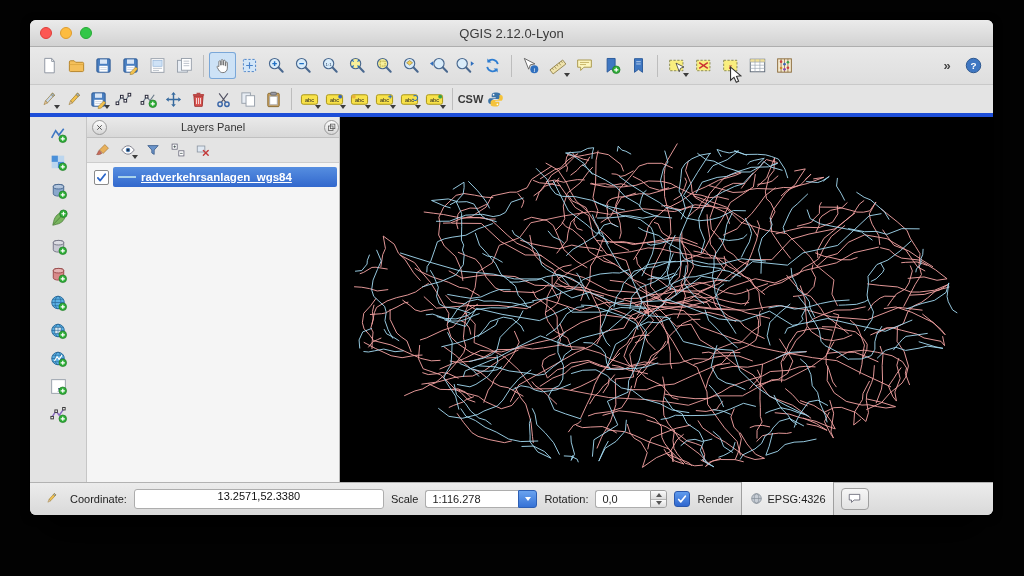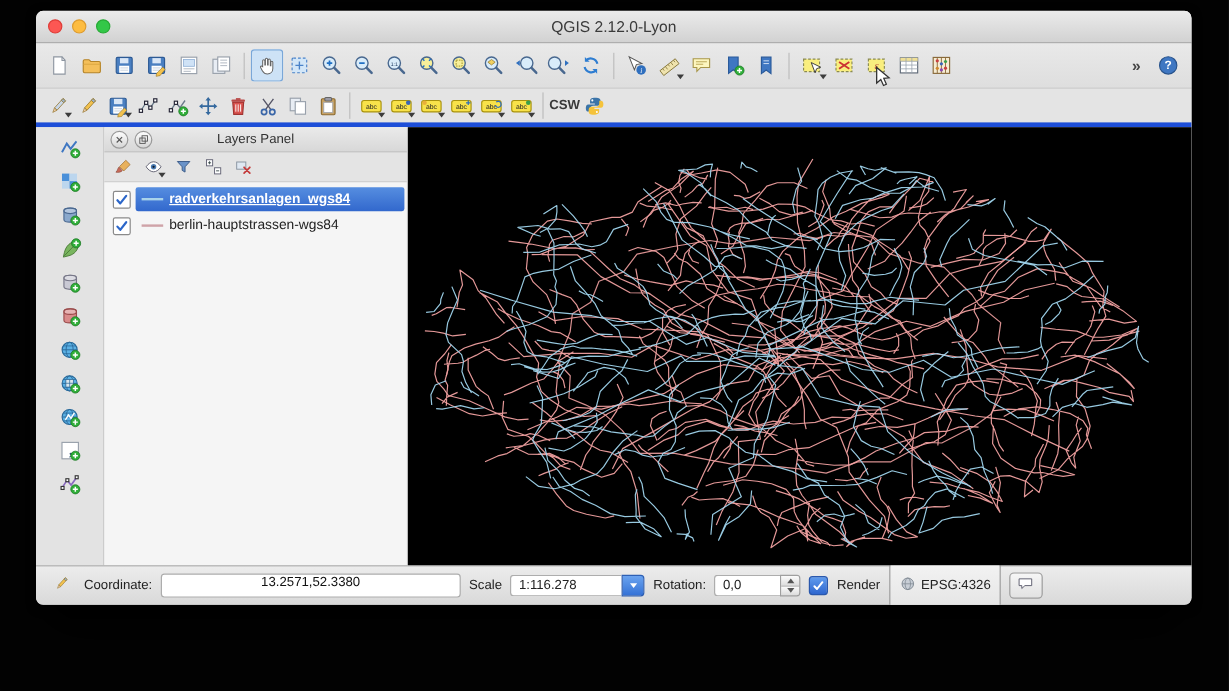--- a/index.html
+++ b/index.html
@@ -1,17 +1,17 @@
 <!DOCTYPE html>
 <html><head>
 <meta charset="utf-8">
 <style>
   html,body{margin:0;padding:0;width:1024px;height:576px;overflow:hidden;background:#030303;
     font-family:"Liberation Sans",sans-serif;-webkit-font-smoothing:antialiased;}
-  .window{position:absolute;left:30px;top:9px;width:963px;height:495px;border-radius:6px;
+  .window{position:absolute;left:30px;top:20px;width:963px;height:495px;border-radius:6px;
     background:#e3e3e3;overflow:hidden;display:flex;flex-direction:column;
     box-shadow:0 22px 50px rgba(0,0,0,.85),0 2px 8px rgba(0,0,0,.6),0 0 0 1px rgba(0,0,0,.55);}
   
   .titlebar{height:26px;flex:0 0 26px;background:linear-gradient(#ebebeb,#d2d2d2);
     border-bottom:1px solid #aeaeae;position:relative;display:flex;align-items:center;}
   .traffic{position:absolute;left:10px;top:7px;display:flex;gap:8px;}
   .tl{width:12px;height:12px;border-radius:50%;box-sizing:border-box;}
   .tl.close{background:#fc5753;border:1px solid #df3e39;}
   .tl.min{background:#fdbc40;border:1px solid #de9c2e;}
   .tl.zoom{background:#33c748;border:1px solid #27aa35;}
@@ -31,21 +31,21 @@
   .spacer{flex:1 1 auto;}
   .txt-ic{font-size:11px;font-weight:bold;color:#3a3a3a;}
   .ovf{font-size:13px;font-weight:bold;color:#444;letter-spacing:-1px;}
   
   .content{flex:1 1 auto;display:flex;min-height:0;}
   .side-toolbar{width:56px;flex:0 0 56px;background:#e3e3e3;border-right:1px solid #c6c6c6;
     display:flex;flex-direction:column;align-items:center;padding-top:4px;gap:1px;}
   .layers-panel{width:252px;flex:0 0 252px;background:#e8e8e8;border-right:1px solid #b9b9b9;
     display:flex;flex-direction:column;min-height:0;}
   .panel-header{height:20px;flex:0 0 20px;background:linear-gradient(#eaeaea,#d8d8d8);
-    border-bottom:1px solid #c0c0c0;position:relative;display:flex;align-items:center;}
+    border-bottom:1px solid #c0c0c0;position:relative;display:flex;align-items:center;justify-content:space-between;}
   .ph-btn{width:13px;height:13px;border-radius:50%;background:linear-gradient(#fdfdfd,#d6d6d6);
     border:1px solid #999;margin-left:5px;display:flex;align-items:center;justify-content:center;z-index:2;}
   .panel-title{position:absolute;left:0;right:0;text-align:center;font-size:11px;color:#333;}
   .panel-toolbar{height:24px;flex:0 0 24px;display:flex;align-items:center;gap:3px;padding:0 5px;
     background:#e4e4e4;border-bottom:1px solid #cdcdcd;}
   .panel-toolbar .tbtn{width:22px;height:21px;}
   .layer-list{flex:1 1 auto;background:#f5f5f5;padding-top:3px;}
   .layer-row{height:22px;display:flex;align-items:center;padding-left:7px;font-size:11.5px;color:#222;}
   .cb{width:13px;height:13px;background:#fff;border:1px solid #8a8a8a;border-radius:2px;
     display:flex;align-items:center;justify-content:center;flex:0 0 13px;}
@@ -740,31 +740,20 @@
             <span class="cb">
               <svg width="11" height="11" viewBox="0 0 12 12">
                 <path d="M2 6.4l2.6 2.9L10 2.4" fill="none" stroke="#2b66c9" stroke-width="2" stroke-linecap="round" stroke-linejoin="round"></path>
               </svg>
             </span>
             <span class="lwrap">
               <span class="lsym" style="background: rgb(169, 211, 234);"></span>
               <span class="lname">radverkehrsanlagen_wgs84</span>
             </span>
           </div>
-          <div class="layer-row">
-            <span class="cb">
-              <svg width="11" height="11" viewBox="0 0 12 12">
-                <path d="M2 6.4l2.6 2.9L10 2.4" fill="none" stroke="#2b66c9" stroke-width="2" stroke-linecap="round" stroke-linejoin="round"></path>
-              </svg>
-            </span>
-            <span class="lwrap">
-              <span class="lsym" style="background: rgb(207, 163, 168);"></span>
-              <span class="lname">berlin-hauptstrassen-wgs84</span>
-            </span>
-          </div>
         </div>
     </div>
 
     <div class="map-wrap">
       <svg id="map-svg" preserveAspectRatio="none" viewBox="0 0 654 372">
           <path d="M304.6 199.6L343.3 192.4L375.3 196.0L406.1 196.8L438.4 192.1L465.6 196.2L492.0 203.6L528.3 206.6L559.8 194.0L583.4 196.9M307.6 191.7L344.3 197.4L361.4 214.1L389.1 224.2L416.1 234.1L440.2 239.2L473.4 245.3L497.5 248.3L522.2 261.1L551.9 275.1M316.1 192.3L337.0 213.3L351.6 211.1L360.6 227.1L377.4 237.5L396.9 253.2L413.8 262.9L430.0 284.7L453.4 293.8L471.8 307.1M304.2 188.7L319.0 206.8L333.4 228.8L344.1 248.0L357.7 255.1L367.5 280.1L368.2 292.9L385.1 316.8L397.7 330.6L401.1 345.0M299.4 191.0L314.1 207.1L303.3 220.8L290.2 241.9L294.1 265.0L275.7 267.0L276.3 293.2L271.1 309.8L262.0 326.3L257.3 337.8M302.1 198.0L291.6 202.2L284.4 215.2L266.4 218.2L251.9 233.1L236.9 239.8L214.8 252.6L206.1 257.7L179.1 273.0L170.6 290.3M324.4 190.7L296.0 205.8L263.3 201.7L241.2 209.5L213.4 226.3L194.9 230.5L161.6 239.4L140.9 237.9L124.6 246.1L99.7 257.0M302.1 187.8L289.8 190.5L266.6 188.9L240.3 197.3L204.5 185.3L186.7 195.4L159.2 192.0L129.9 192.1L96.6 194.8L84.0 183.0M299.5 193.1L292.6 188.7L274.6 183.4L244.0 173.9L225.6 172.7L195.2 171.4L175.2 162.6L145.3 160.8L122.4 164.3L108.9 156.7M309.1 200.0L297.6 178.9L268.1 176.6L243.8 163.5L225.7 158.5L200.8 140.8L185.4 140.6L161.0 126.9L141.5 108.5L111.5 108.2M309.3 202.3L306.0 171.0L293.2 165.4L286.6 146.2L267.1 139.7L253.5 121.3L249.2 100.6L235.5 92.1L217.3 65.6L219.5 64.4M326.8 191.7L311.0 172.5L312.5 156.3L322.0 137.2L331.4 118.6L330.8 104.9L325.1 81.0L324.7 58.6L326.0 47.5L337.9 27.0M307.4 188.8L320.2 183.3L340.0 163.1L342.0 146.9L362.9 139.1L369.9 125.5L383.9 102.0L390.9 87.2L414.0 71.2L416.0 58.2M323.7 187.9L334.8 177.4L360.9 177.3L379.7 169.9L410.3 145.3L432.5 145.4L451.9 124.5L469.7 119.3L495.7 114.0L515.9 97.7M312.2 193.0L344.9 193.9L369.0 187.5L390.0 173.6L416.0 164.8L435.6 169.2L465.0 156.4L497.1 148.7L514.7 138.3L539.7 132.5" fill="none" stroke="#f0a0a0" stroke-width="1" stroke-opacity="0.95" stroke-linejoin="round"></path>
           <path d="M421.4 197.3L420.2 199.2L421.1 212.6L412.9 218.3L401.5 230.1L394.4 230.0L378.9 236.0L369.6 246.9L354.0 246.2L339.9 250.7L321.7 252.1L304.7 249.6L290.2 253.7L271.5 247.1L260.5 240.7L245.2 236.0L232.4 237.0L227.9 225.2L215.7 218.7L208.3 208.3L205.6 200.7L207.2 191.4L207.5 183.4L211.3 175.6L219.2 163.9L224.9 161.6L231.2 156.6L250.0 146.3L256.5 142.9L272.9 139.6L292.0 137.2L308.6 133.4L320.7 134.2L334.2 137.6L356.3 141.3L365.0 143.6L385.1 144.0L394.1 152.5L405.3 162.6L409.9 166.0L419.5 178.4L420.4 188.3L423.3 196.9" fill="none" stroke="#f0a0a0" stroke-width="1" stroke-opacity="0.9" stroke-linejoin="round"></path>
           <path d="M494.0 200.2L499.6 201.7L491.5 229.7L487.1 243.4L472.6 254.0L445.5 268.2L432.4 267.8L403.0 284.2L375.4 284.2L349.0 293.8L326.3 290.2L304.7 287.9L269.1 285.9L249.9 282.3L221.6 276.8L193.6 277.1L178.8 257.5L164.6 244.3L148.2 235.8L134.3 230.0L135.4 211.1L125.0 199.7L135.3 173.8L137.2 158.4L152.5 148.7L159.4 130.9L179.9 122.9L191.1 107.8L221.5 101.3L251.8 96.2L269.9 99.1L303.6 93.5L334.9 96.4L355.6 89.4L387.3 93.3L401.6 107.4L426.8 115.5L447.3 118.9L470.7 142.3L476.2 150.6L494.7 166.0L492.7 180.6L498.3 192.5" fill="none" stroke="#f0a0a0" stroke-width="1" stroke-opacity="0.9" stroke-linejoin="round"></path>
           <path d="M280.0 124.0L281.6 118.1L280.5 108.0L277.5 98.8L276.1 89.5L278.4 84.0L280.0 73.2L289.9 61.9L299.5 50.0L308.2 47.2L322.3 47.2L333.4 52.1M343.5 161.8L353.2 173.3L358.4 177.0L373.1 183.6L376.3 192.9L389.3 203.0L399.9 207.5L404.9 213.4L416.7 221.7L425.2 225.8M544.7 195.2L556.7 193.6L572.8 199.1L579.0 202.2L593.9 209.4L602.0 216.6L606.1 221.9L594.8 210.1L583.2 200.7M570.5 273.1L566.2 261.3L567.4 255.8L563.4 249.4L552.9 243.3L538.2 239.8L525.1 237.6L509.5 239.3L503.3 242.3L497.2 245.7M558.3 214.0L557.9 228.8L565.1 239.3L569.3 253.8L566.6 265.1L562.9 271.2L550.6 281.5L542.3 291.2L527.1 298.3M478.7 143.8L477.9 136.2L484.6 123.7L494.1 116.0L503.2 108.2L513.7 99.1L520.2 88.8L525.0 85.0M284.0 55.4L281.4 48.4L268.8 38.4L257.9 36.2L244.9 38.9L236.3 40.4L227.4 38.3M217.2 160.4L225.9 162.7L236.6 167.9L250.1 176.4L256.2 189.5L260.8 199.2L260.9 210.8L260.3 225.5L257.1 231.5M568.6 164.5L584.9 163.0L597.9 166.4L608.0 164.9L596.5 155.8L587.9 150.5L579.4 145.7L562.4 143.8L556.2 140.8L550.1 135.4L541.0 133.1M541.9 93.7L547.1 97.9L558.1 106.8L567.8 115.5L571.1 123.5L576.5 132.1L580.9 139.3L579.9 151.4L582.4 160.5L576.1 170.6L571.6 179.3L564.5 193.2M81.6 272.3L97.6 270.1L114.2 265.6L123.6 264.3L132.8 264.0L144.8 258.3L155.1 251.0L167.0 243.1L178.8 237.4M183.7 284.7L168.5 275.9L160.4 274.4L151.8 269.7L140.0 259.8L130.5 256.1L123.9 250.4L115.6 242.7L103.6 233.8M36.2 184.7L30.7 192.4L23.8 200.0L22.4 209.7L24.1 215.9L29.8 222.3L33.7 227.9L51.0 232.3L66.2 239.4L80.7 246.0L91.5 248.5L100.6 248.0M467.2 210.9L474.3 205.7L481.1 202.6L495.9 196.8L511.5 196.6L526.4 193.4M559.6 245.8L557.7 253.0L561.0 266.5L555.7 280.3L557.3 289.5L553.7 285.0L549.3 274.3L554.7 266.3L557.8 261.2L562.1 255.3M80.1 227.3L86.5 225.2L103.1 217.3L113.2 213.9L119.3 207.2L126.4 198.1L138.1 190.7M418.0 257.6L421.7 265.9L420.8 274.0L420.6 287.6L421.0 295.9L421.0 305.2L422.8 310.8L417.7 319.3L417.6 327.8M422.0 178.3L430.0 172.2L442.5 168.7L449.1 164.5L459.4 160.0L464.1 153.8L473.7 148.6L479.5 144.4L484.7 133.4L492.2 121.6L505.8 110.5M261.1 107.6L271.3 100.9L275.7 92.4L281.9 81.9L299.9 78.2L309.6 78.6L323.6 74.6L331.6 72.8L337.8 70.6M520.4 262.3L522.7 252.2L524.1 238.2L525.3 232.5L519.9 218.2L516.1 211.5L510.8 206.9M413.4 248.7L399.5 243.6L385.8 243.3L373.9 245.0L363.6 249.4L354.1 252.2M451.3 144.2L441.6 131.6L432.5 117.8L431.1 102.5L433.4 95.3L442.5 82.8L446.3 77.6L456.0 68.7L458.9 63.8L466.0 52.9L454.9 55.1M384.7 141.6L386.7 150.9L382.9 156.2L377.0 165.4L372.0 173.1L361.4 178.2L349.6 186.3L336.2 189.1M196.3 85.2L199.6 76.7L207.6 65.8L211.8 59.2L226.3 49.4L238.1 37.4L228.4 43.7L221.0 51.8L214.8 53.8L200.4 63.1M208.3 265.6L217.8 257.5L224.1 255.9L231.4 250.7L238.8 249.5L248.5 248.1L261.2 253.1L274.5 257.4L283.6 257.3L290.8 254.2L306.2 251.9L318.0 244.9M371.9 195.5L367.8 189.3L360.6 187.9L354.3 186.4L343.3 189.6L336.1 190.4L323.2 188.1L313.2 181.6L304.1 176.0L297.5 169.8L290.9 163.1L278.6 152.2L263.4 143.1M287.6 277.8L306.7 278.0L317.5 273.9L334.6 272.2L346.2 266.8L360.8 260.1L376.3 253.2L390.7 250.7M311.2 193.4L304.8 200.8L297.6 213.2L292.0 228.0L288.2 233.2L284.4 243.9L289.4 252.2L295.7 256.2L302.4 261.5L306.8 266.1L322.7 273.8L332.8 286.0L339.0 287.8M255.2 183.6L263.2 188.3L272.6 195.7L282.7 199.7L291.5 203.2L296.7 207.4L301.9 216.3L308.3 229.6L315.9 237.5M180.5 125.6L192.2 129.1L201.8 131.2L219.1 134.3L232.1 130.5L240.1 132.3L255.1 134.1L263.1 136.7M603.5 223.4L605.5 233.0L601.9 228.6L584.9 225.2L577.8 221.3L562.6 217.4L553.7 215.1L547.2 214.9L531.2 222.2M387.5 167.2L377.9 166.5L360.1 169.8L342.2 175.8L326.6 179.9L312.0 181.1L298.5 184.8L284.0 185.0M50.2 195.8L50.2 206.2L56.8 220.1L61.2 224.0L67.0 228.2L71.4 239.6M535.2 253.0L534.3 264.7L532.5 270.6L527.6 282.3L527.1 288.7L529.3 301.2L526.7 310.3L516.2 301.0L502.1 295.9L494.5 296.3L484.4 301.2M175.3 275.2L181.0 286.2L186.0 292.6L190.2 306.7L191.4 311.9L192.8 325.7L193.6 332.3M369.2 69.8L385.9 74.6L393.6 76.9L403.8 76.4L410.1 73.9L417.7 72.9L434.5 73.5L444.0 71.8L450.7 72.1L467.9 67.8L484.5 61.5L474.0 63.1M337.9 205.1L343.1 192.2L346.0 182.4L341.5 169.1L347.9 157.9L348.4 150.6L346.0 138.2L342.5 126.7L342.3 116.9M344.2 323.3L337.4 329.2L330.8 341.2L316.9 347.2L302.9 357.1L307.7 342.1L301.4 331.3L294.6 327.3L290.5 321.9L287.7 312.9M241.0 306.9L247.2 293.1L251.0 285.3L255.1 272.5L261.3 260.6L272.5 248.5L280.4 240.6M80.5 166.7L73.7 158.8L65.0 145.1L58.5 138.8L54.3 129.6L43.3 121.3L45.5 134.0L42.8 140.3L40.9 152.9M353.8 80.2L363.9 83.9L378.8 88.8L387.0 91.9L393.9 97.5L401.9 102.7L410.8 109.4L418.4 122.0M381.1 256.7L393.7 254.2L408.4 255.0L423.8 251.7L433.9 247.2L443.9 242.2L453.0 241.0L467.6 238.9M351.3 314.0L336.7 317.2L322.2 322.9L312.0 327.2L309.4 332.9L308.2 338.7M174.6 218.1L179.5 229.5L174.1 241.1L170.0 247.3L161.0 259.0L154.4 267.5L152.3 273.0L148.4 278.4L143.9 291.2M396.7 208.5L381.4 202.0L368.4 199.0L354.6 201.6L346.7 200.8L333.8 200.8L326.5 202.5L321.0 207.4L313.0 217.6L301.1 227.5L295.4 230.2M117.2 302.0L124.0 311.6L132.1 321.7L138.3 325.5L149.0 328.7L164.7 331.9L172.1 330.1M258.5 34.3L256.5 44.1L256.2 58.0L255.9 68.4L253.4 82.0L258.3 95.4L256.3 102.7M135.5 290.6L127.7 287.8L121.1 280.7L115.3 277.4L106.3 268.0L100.6 262.7L83.3 256.6L78.6 246.2L79.8 232.4M118.1 137.8L128.7 142.2L135.7 144.8L140.6 150.6L146.2 163.1L155.6 174.2L164.4 177.9L171.4 177.9L178.1 178.1L195.0 179.0L203.4 175.1L209.2 170.1M467.3 312.8L477.7 315.0L487.8 319.4L477.4 312.6L463.8 306.8M297.5 263.1L301.4 256.3L307.9 252.0L311.6 243.6L322.4 236.4L327.7 230.8L329.6 223.7L335.0 218.1L343.1 210.5L352.9 206.3L360.9 206.2M349.0 44.5L346.1 54.7L351.9 69.0L352.6 76.4L355.8 82.2L364.3 87.3L371.4 90.5L386.3 97.3L390.2 108.9M521.6 308.2L514.5 313.9L515.4 300.6L523.3 288.0L523.8 281.8L530.4 269.0M253.1 51.1L248.1 56.8L240.7 67.0L227.7 77.7L223.6 90.8L225.1 103.6L222.1 109.2L215.9 115.7M442.2 270.4L443.1 259.2L441.7 250.4L446.9 238.1L449.5 231.2L457.7 219.1L469.6 216.3L481.0 215.2L493.2 217.3M139.9 182.3L127.2 174.7L119.6 173.6L108.5 168.4L92.1 162.9L81.6 157.9L74.7 148.5L59.8 140.5M540.6 130.3L539.6 120.9L533.0 109.3L531.0 103.8L530.2 98.5L536.8 86.6L530.7 95.6L524.2 97.0L517.7 96.9L510.6 94.8L499.6 92.0L480.6 91.8M155.9 103.9L148.4 104.2L139.8 102.5L121.4 103.0L103.7 99.4L93.9 98.1L83.9 96.8M247.7 153.7L236.7 146.9L224.2 135.2L218.1 120.7L213.6 110.6L207.2 105.5L191.9 102.2L184.0 105.1M430.7 205.3L415.9 201.4L408.6 200.0L402.1 197.6L386.2 193.4L371.3 188.4L357.2 180.0L348.2 178.5L330.6 175.0L319.4 166.0L305.4 159.2L297.9 149.6L296.8 142.7M391.0 196.0L375.5 195.2L360.7 193.5L342.3 188.6L331.2 190.2L314.3 184.0L301.6 177.0L292.6 172.9L284.2 168.2L270.2 166.5M494.9 228.9L486.8 243.0L486.9 251.5L489.5 256.9L493.5 270.0L497.2 275.3M307.0 308.7L316.4 311.6L326.5 315.7L340.6 324.6L347.6 330.2L355.8 332.7L362.2 335.2L365.3 344.2L363.9 351.1M436.3 119.1L450.3 115.4L463.8 112.3L479.8 112.8L493.3 107.3L498.7 98.7L498.1 90.0M523.4 246.3L527.6 237.2L528.0 231.6L524.4 226.1L516.1 218.9L502.7 216.3L495.3 214.1L482.7 213.7M386.1 156.8L379.1 147.1L376.2 142.2L375.9 136.5L371.1 129.9L370.3 122.7L368.2 109.2L367.6 99.2M218.8 233.3L220.8 227.3L217.6 214.3L217.5 203.9L214.4 198.2L205.0 190.2L196.2 183.8L193.1 177.1M23.8 229.6L35.5 235.9L51.2 243.3L62.2 245.3L74.9 243.0L82.6 242.6M460.8 289.0L474.6 294.0L485.7 301.3L492.0 310.2L496.0 317.9L485.2 313.9L476.8 310.2L460.8 306.4L449.9 302.8L435.4 301.4M335.1 319.1L333.5 329.6L334.5 337.8L337.7 343.1L345.7 352.9L355.3 355.5L363.5 354.8M156.9 245.0L146.9 245.7L131.1 240.0L118.5 231.3L111.2 224.4L107.3 212.2L108.6 205.6L109.0 200.2L103.7 191.0L96.6 178.3L90.5 168.5L82.1 158.5L74.9 154.0M447.2 161.2L457.7 173.6L465.3 180.5L471.4 182.8L481.4 194.9L485.2 201.2L496.0 209.9L509.4 221.0M295.7 192.1L304.2 188.7L319.6 182.0L335.1 173.4L344.1 171.2L360.4 168.7L366.9 170.4L380.2 176.4L386.1 178.8L395.7 180.7L402.3 179.4L416.5 173.9L428.6 169.8M394.9 297.1L391.5 305.7L394.6 316.1L399.6 321.6L402.0 327.7L399.8 339.4L395.8 349.1M326.3 228.5L323.0 234.5L314.7 244.4L305.6 257.6L297.4 266.1L294.9 276.1M289.4 136.0L275.5 129.2L265.1 119.0L258.6 114.0L254.5 106.3L248.5 96.9L236.5 85.5L231.0 76.1L226.8 67.0L218.3 54.0L206.0 46.9M294.0 145.6L302.3 132.1L306.6 121.5L308.4 112.7L312.8 105.5L325.5 94.1L341.0 86.1L354.9 76.1L365.7 71.4L379.0 64.5L395.7 59.6L401.9 56.9M476.2 254.7L466.5 254.1L459.7 254.7L449.8 258.2L431.0 259.4L423.2 263.9L408.0 268.4L390.6 275.0L381.9 280.4L368.8 286.8L355.6 287.1L338.6 285.2L325.2 282.3M264.2 123.3L261.8 128.8L259.8 134.8L257.2 141.8L251.0 151.9L250.1 167.3L244.4 177.5L241.0 187.4M264.4 182.5L254.1 180.1L247.9 177.6L240.3 175.6L227.1 174.6L216.1 169.1M178.9 285.7L172.1 294.0L161.5 297.3L145.9 290.2L138.6 284.7L127.2 281.7L118.6 278.3L111.9 277.9L100.3 277.6L88.4 271.8M405.6 67.7L394.0 67.6L384.1 71.9L378.3 79.1L375.0 89.6L370.6 102.4L371.9 114.4L381.4 124.7L386.7 135.6L394.2 140.3L399.5 146.6L408.7 150.5M537.2 220.6L548.2 215.1L556.9 214.3L564.1 210.7L568.8 198.2L574.8 192.4L582.1 189.1L588.5 184.4L597.0 176.9L610.4 173.2M543.4 114.8L547.2 120.5L554.8 130.8L569.5 136.4L583.9 146.4L593.9 152.7M383.7 120.5L397.8 113.9L401.6 109.1L412.3 98.5L419.5 89.2L426.0 80.1L436.2 72.0M200.1 274.6L213.2 266.0L225.3 261.3L231.8 255.1L249.6 249.6L260.1 253.9L271.5 256.3L279.0 255.6L286.6 256.5M275.3 150.0L264.2 147.0L249.5 137.0L244.1 124.9L232.9 114.9L226.1 111.6L222.2 106.9M488.6 253.6L487.9 268.7L494.9 281.1L507.0 289.8L522.7 293.6L529.6 293.3L538.3 295.2L546.8 296.6L556.4 295.2L541.5 290.5L527.9 287.4M190.1 120.2L192.8 134.9L195.9 142.0L201.3 147.4L206.2 151.2L213.4 155.2L216.7 160.9L220.3 166.6L235.9 175.7L247.2 177.8L257.7 182.1L265.3 185.6L271.3 192.2M548.4 192.8L552.1 187.3L557.3 180.3L566.1 175.4L569.9 169.1L573.2 156.8L571.1 151.4M123.1 167.0L121.2 155.0L115.7 142.2L104.4 131.4L98.8 120.3L100.0 107.6L99.0 102.2L103.9 91.8L116.3 79.8L124.2 78.0L134.6 79.6L145.4 81.7L153.5 82.2M417.9 105.4L420.2 111.5L417.2 125.4L413.0 137.2L407.7 150.7L405.0 155.8L392.3 163.5M354.0 136.6L362.2 138.3L375.6 142.1L389.3 152.4L394.9 155.2L403.7 162.1L410.7 164.7L414.6 171.6L420.7 177.1L425.5 181.0M88.9 169.5L81.9 173.8L75.8 178.3L67.7 181.4L56.4 184.2L47.1 187.5L36.6 194.1L34.5 199.3L32.0 211.4M361.8 96.4L365.9 88.8L370.3 78.2L375.0 72.6L385.4 61.6L391.4 58.8L401.8 56.1M460.9 171.7L465.6 185.6L466.5 199.5L467.9 213.6L464.6 220.1L456.6 227.8L452.5 235.6L443.6 248.6M381.5 347.9L369.9 351.8L366.1 356.2L373.2 350.6L380.9 349.1L395.7 349.2L404.3 351.4M372.3 143.8L365.4 135.6L358.0 132.0L341.4 126.5L331.2 125.9L320.1 127.5L312.8 127.5L295.9 129.1L283.2 127.0L273.3 127.6L256.8 125.8M332.3 256.5L330.8 250.1L330.8 239.9L329.7 233.3L327.7 221.8L323.7 212.1L321.7 206.0L315.5 199.6M217.0 139.0L227.4 125.8L228.3 118.4L231.2 107.4L237.6 100.5L243.3 96.6M245.2 234.9L227.9 233.9L221.6 232.3L203.9 235.2L192.9 236.5L184.1 235.1L170.5 236.9L157.9 237.1L152.1 240.0L143.8 245.0L131.7 248.8L117.7 250.1L110.0 248.6M586.1 157.0L578.5 152.8L573.6 145.9L566.2 134.9L554.8 128.3L548.0 124.1L539.4 122.5L525.4 120.1L509.1 127.7L498.1 139.3L488.8 142.0L477.6 152.2M103.2 108.2L110.6 108.0L121.6 103.5L132.1 101.2L146.3 91.8L152.2 80.5L170.2 76.6L176.9 76.6L187.3 72.1L191.9 63.6L200.0 58.0L212.2 50.0M126.9 199.4L124.7 212.8L123.6 224.9L125.9 233.7L124.0 240.0L115.5 251.7L108.6 259.6L95.5 271.0L89.5 273.1L82.6 277.2L75.0 279.2L64.3 284.1M441.7 80.5L448.4 74.2L461.3 69.1L471.7 58.3L465.6 64.1M539.2 249.6L526.9 244.1L515.5 239.8L508.5 239.8L500.7 239.5L487.6 240.9M267.0 318.9L284.8 320.7L293.7 323.9L308.5 330.7L323.3 335.9L329.7 338.5L337.9 347.5L344.5 353.7L335.4 350.6L327.8 344.0L324.5 338.5M126.7 102.2L143.7 102.9L151.8 105.4L156.9 110.1L167.5 120.2L177.2 128.7L189.1 133.9L195.0 138.4L202.1 141.6M570.4 181.6L585.1 180.8L600.2 176.4L608.9 170.8L595.6 176.5L580.3 178.4L571.7 178.4L558.3 173.2L540.6 171.6L528.0 170.0M536.9 291.7L542.3 277.3L543.4 268.8L543.0 253.3L543.8 242.3L540.9 233.4M401.8 72.9L406.0 67.0L412.2 59.4L420.4 50.8L427.0 43.4L438.3 46.4M309.8 222.6L299.9 222.6L290.4 225.9L287.6 231.0L279.5 237.2L272.6 248.1L265.7 256.9L261.4 261.1L256.6 266.6L240.5 274.7L230.8 278.5M417.7 70.9L427.3 62.2L429.9 55.4L435.2 41.8L434.6 54.5L429.5 61.2L426.0 76.3L427.2 83.2L431.4 87.5L435.7 96.6L430.6 106.5M358.2 129.4L343.5 123.6L333.2 122.7L323.2 125.2L307.3 127.8L293.7 130.0L287.0 128.2L270.4 127.3M292.2 273.9L288.3 286.7L282.0 296.4L270.0 300.3L255.5 302.2L248.4 304.7M358.5 309.3L363.2 316.9L376.3 326.1L386.1 331.5L399.9 341.6L405.8 346.0L415.6 349.1L425.2 347.9L416.2 343.7L407.5 333.1L400.7 321.6M331.8 342.4L333.6 351.4L333.1 343.5L325.1 332.5L322.4 326.5L321.8 315.4L315.5 307.6L303.4 302.8L291.4 300.7L279.3 299.4L263.0 304.1M345.0 185.1L353.8 182.7L363.4 184.4L372.9 183.9L390.0 188.3L401.7 190.5L409.7 189.1M416.2 273.9L432.3 268.8L439.2 267.2L448.3 261.3L453.5 248.8L447.3 237.7L440.0 226.0M218.6 185.1L212.4 174.1L212.5 162.0L216.9 155.7L223.3 152.5L231.9 150.7M417.2 202.3L419.2 207.4L418.8 220.1L416.3 227.5L408.5 233.2L392.2 239.9L382.4 251.1L375.4 253.9L368.8 267.4L366.4 276.3M295.1 207.7L299.7 200.8L308.1 196.4L315.1 195.2L322.5 192.7L325.2 187.6L336.1 181.4L343.2 171.3L348.4 163.4L354.0 152.6L351.5 139.3L341.4 127.4M389.5 84.0L378.9 81.4L370.0 82.2L361.5 79.6L352.4 78.6L337.8 71.6L331.6 67.9L322.1 65.6L308.9 65.2L296.4 69.6L283.6 71.2L267.5 71.3L250.4 68.0M490.1 300.7L485.2 310.5L491.1 322.4L494.2 327.2L491.7 321.0L492.5 314.9L494.4 301.9L490.5 288.5M323.2 264.6L324.4 271.1L325.5 277.9L323.5 291.1L324.4 304.1L328.8 312.6L335.7 321.5L340.1 328.7L346.1 333.0L360.1 343.6L370.0 353.9L361.2 349.5" fill="none" stroke="#f0a0a0" stroke-width="1" stroke-opacity="0.95" stroke-linejoin="round"></path>
           <path d="M321.8 90.7L327.2 90.1L334.7 93.2L341.9 94.6L350.3 91.8L361.3 92.6L369.6 90.3M242.9 115.5L237.5 113.6L234.1 107.6L235.0 104.2M250.0 292.6L254.9 284.5L258.9 281.0L263.9 274.1L268.7 270.4L269.8 266.2M228.6 79.7L232.6 85.5L242.5 90.2L246.4 92.3L247.9 95.7M383.7 289.7L379.7 293.7L377.4 297.7L366.7 300.1L356.4 299.2M249.4 44.1L244.0 43.1L235.1 39.7L232.6 36.1M217.3 292.8L212.7 288.4L207.2 282.9L203.2 279.0L195.3 273.6L192.2 269.6M268.4 88.9L267.3 92.5L268.1 97.1L267.5 101.2L271.1 107.9L276.8 111.3M250.2 40.5L245.9 48.0L241.2 50.0L237.3 54.5L230.9 59.4M62.5 186.5L70.5 192.4L75.2 196.6L80.8 198.2L85.2 197.1L93.3 195.9M121.3 207.8L125.4 209.5L129.6 215.0L131.0 221.7M345.4 61.9L347.2 65.9L345.2 71.7L343.0 77.1L341.0 80.4L334.1 84.6M308.4 261.8L297.7 259.3L289.4 258.0L279.5 254.1L272.3 252.8M108.4 277.8L118.1 277.0L125.4 280.3L131.5 286.2M221.1 177.7L219.5 185.4L217.6 189.9L214.0 193.6L205.7 199.0M445.9 276.7L452.9 282.7L456.4 286.6L460.2 291.1L468.4 294.5M105.8 181.6L112.0 188.3L117.7 189.5L126.6 190.6L136.0 196.3M48.3 175.9L37.3 177.3L29.5 174.9L21.8 173.5L14.1 173.0M508.2 87.1L502.6 92.6L491.3 95.1L482.6 101.0L480.3 104.0L479.8 110.7L476.6 117.4M30.0 201.3L41.6 200.5L45.9 199.6L51.1 196.5L57.1 193.6L64.5 189.5L68.5 188.7M34.1 191.4L32.5 198.2L33.4 205.9L30.9 215.0L33.1 219.2L32.3 228.4L32.0 236.5M452.3 321.5L447.4 322.5L439.3 322.2L428.9 323.5L423.0 324.9L417.2 330.8M482.2 86.8L480.2 90.6L480.1 98.3L474.5 104.0L472.4 107.1L468.7 108.5L457.6 111.4M293.3 60.4L301.8 64.9L309.8 71.7L320.1 74.7L329.5 72.1M430.7 315.9L423.3 314.3L415.4 314.8L410.4 316.6M288.1 70.0L281.4 68.0L271.7 69.9L265.9 68.0L255.5 68.6L251.5 67.4M294.0 54.8L285.4 59.6L281.3 60.5L276.6 58.3L272.0 57.9M263.3 281.3L268.7 273.0L269.5 269.6L275.2 262.5M19.8 159.8L23.6 158.4L32.0 153.3L36.0 153.1L47.7 155.0M468.5 213.5L472.2 218.9L480.7 224.5L485.2 226.8L494.1 227.8L504.4 225.8L513.0 222.0M220.9 70.3L210.2 68.0L199.8 67.1L193.4 64.5M418.2 68.7L428.3 67.0L432.9 65.2L438.9 59.8M400.9 240.1L389.7 240.2L381.1 240.4L373.4 240.9L369.4 239.6L362.5 240.4M109.0 296.1L113.6 294.0L123.4 290.4L126.5 287.9L134.1 285.0M118.2 114.2L116.8 108.9L118.1 99.4L120.4 96.0L130.3 92.8L138.4 93.1L147.3 88.7M228.6 321.2L233.7 314.3L238.3 312.4L241.6 309.4M352.3 355.5L349.9 352.7L346.4 351.1L337.5 347.7L327.3 343.2M219.5 62.0L217.3 64.8L212.4 68.1L205.0 70.6L202.4 74.0L193.9 80.4M349.0 101.5L355.2 95.6L359.1 92.9L361.1 88.6L367.3 81.5M227.0 55.8L227.9 51.8L225.9 47.0L227.0 40.8L230.6 35.3M588.3 151.3L583.6 149.6L577.8 147.7L566.6 148.1L562.1 148.5M266.8 89.4L268.9 85.3L272.5 83.1L278.7 81.5L283.0 81.4L287.3 80.5L296.4 77.4M181.7 92.4L183.1 89.1L184.2 85.5L178.1 77.8M473.7 150.3L472.5 156.3L476.4 163.7L474.6 172.8L467.8 180.2L460.1 182.2L453.7 182.9M556.2 182.8L545.6 182.6L541.1 184.4L534.1 189.8L529.0 197.2M410.1 277.1L414.9 271.4L421.5 264.2L422.3 260.6L423.2 251.7M314.5 107.4L318.7 108.9L321.0 114.7L322.9 118.1L331.0 123.6L341.5 125.6M82.5 260.5L88.4 262.5L97.5 261.6L101.9 260.3L108.7 261.6L118.7 266.3M28.4 234.8L32.6 229.4L37.6 226.9L41.4 225.2M518.3 143.1L511.2 145.5L504.9 145.5L500.8 145.4L489.3 142.7L485.0 142.0L475.9 138.4M245.1 64.2L237.9 63.8L229.1 65.2L224.1 66.5L215.0 64.3L206.2 65.9M220.3 210.7L223.7 219.5L222.0 223.5L219.2 226.1M405.3 192.3L409.5 185.8L409.5 179.2L407.5 175.1M236.5 314.2L243.0 316.6L251.1 316.0L262.8 315.5L271.4 318.7L277.2 322.1M215.8 241.2L209.4 243.5L203.6 247.7L202.4 253.6L205.6 260.5L207.8 266.2" fill="none" stroke="#f0a0a0" stroke-width="1" stroke-opacity="0.95" stroke-linejoin="round"></path>

